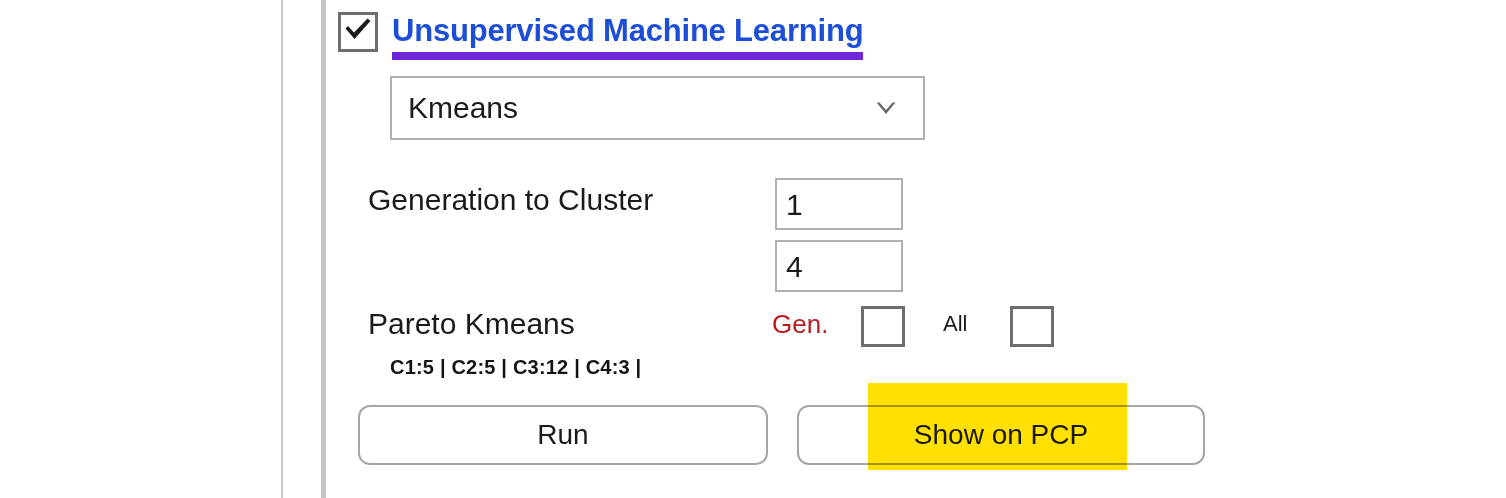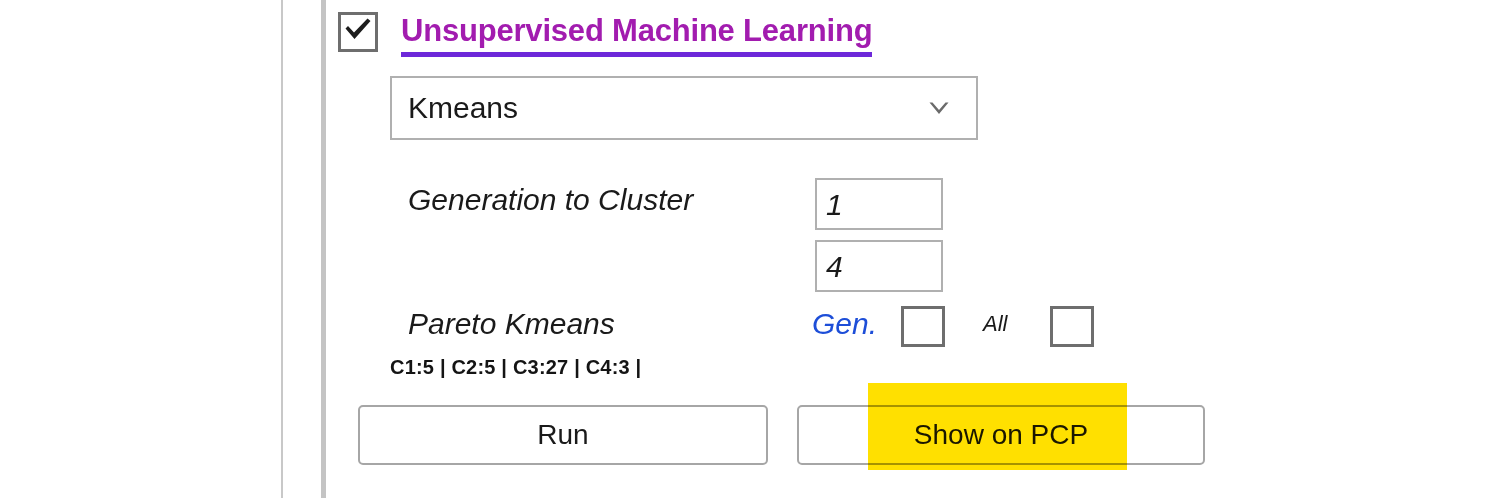--- a/index.html
+++ b/index.html
@@ -54,37 +54,37 @@
     position: relative;
     flex: none;
   }
   .chk-big .tick {
     position: absolute;
     left: 50%;
     top: 46%;
     transform: translate(-50%, -50%);
   }
   .panel-title {
-    margin-left: 23px;
+    margin-left: 14px;
     font-size: 31px;
     font-weight: bold;
-    color: #a21caf;
+    color: #1d4ed8;
     line-height: 38px;
     letter-spacing: -0.2px;
-    border-bottom: 5px solid #6d28d9;
+    border-bottom: 8px solid #6d28d9;
     padding-bottom: 2px;
     white-space: nowrap;
   }
 
   
   .combo {
     position: absolute;
     left: 390px;
     top: 76px;
-    width: 588px;
+    width: 535px;
     height: 64px;
     box-sizing: border-box;
     border: 2px solid #b0b0b0;
     background: #ffffff;
     display: flex;
     align-items: center;
   }
   .combo .combo-value {
     font-size: 30px;
     color: #1a1a1a;
@@ -97,24 +97,23 @@
     right: 26px;
     top: 50%;
     transform: translateY(-50%);
     width: 22px;
     height: 14px;
   }
 
   
   .form-rows {
     position: absolute;
-    left: 408px;
+    left: 368px;
     top: 178px;
     width: 700px;
-    font-style: italic;
   }
   .frow {
     position: relative;
     height: 62px;
   }
   .frow .flabel {
     position: absolute;
     left: 0;
     top: 2px;
     font-size: 30px;
@@ -139,22 +138,22 @@
     font-size: 30px;
     line-height: 42px;
     color: #1a1a1a;
   }
 
   
   .pf-gen-label {
     position: absolute;
     left: 404px;
     top: 2px;
-    font-size: 30px;
-    color: #1d4ed8;
+    font-size: 26px;
+    color: #b91c1c;
     line-height: 40px;
   }
   .chk-small {
     position: absolute;
     width: 44px;
     height: 41px;
     box-sizing: border-box;
     border: 3px solid #6e6e6e;
     background: #ffffff;
     top: 4px;
@@ -182,21 +181,21 @@
     white-space: nowrap;
   }
 
   
   .btn {
     position: absolute;
     top: 405px;
     height: 60px;
     box-sizing: border-box;
     border: 2px solid #a6a6a6;
-    border-radius: 5px;
+    border-radius: 12px;
     background: #ffffff;
     display: flex;
     align-items: center;
     justify-content: center;
     font-size: 28px;
     color: #1a1a1a;
     font-family: "Liberation Sans", sans-serif;
     padding: 0;
   }
   .btn-run { left: 358px; width: 410px; }
@@ -261,21 +260,21 @@
     <div class="frow">
       <span class="flabel">Pareto Kmeans</span>
       <span class="pf-gen-label">Gen.</span>
       <div class="chk-small chk-gen"></div>
       <span class="pf-all-label">All</span>
       <div class="chk-small chk-all"></div>
     </div>
 
   </div>
 
-  <div class="cluster-summary">C1:5 | C2:5 | C3:27 | C4:3 |</div>
+  <div class="cluster-summary">C1:5 | C2:5 | C3:12 | C4:3 |</div>
 
   <button class="btn btn-run">
     <span class="btn-label">Run</span>
   </button>
 
   <button class="btn btn-pcp">
     <span class="btn-label">Show on PCP</span>
   </button>
 
   <div class="highlight"></div>

